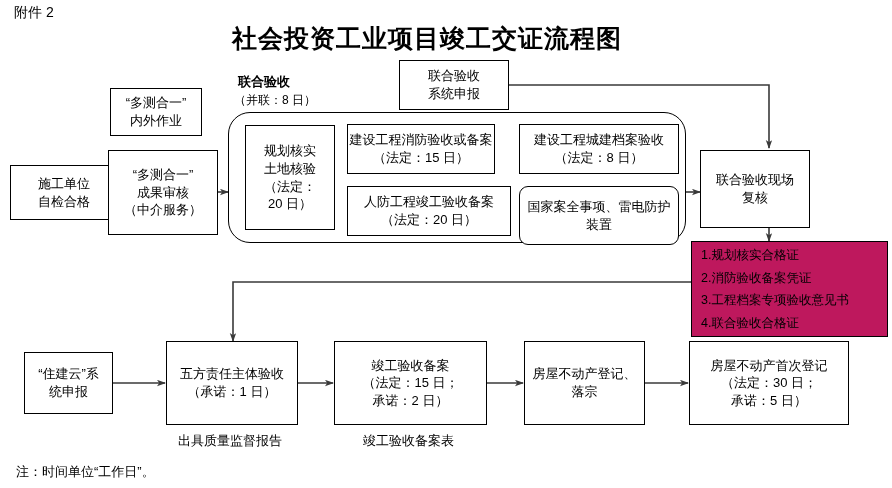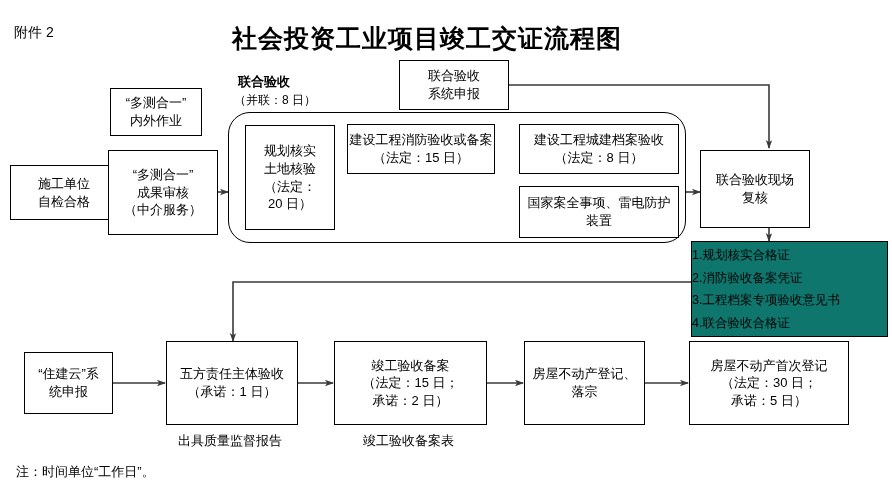--- a/index.html
+++ b/index.html
@@ -50,24 +50,25 @@
     position: absolute;
     border: 1.6px solid #000;
     border-radius: 22px;
     box-sizing: border-box;
     background: #fff;
   }
   .list-box {
     position: absolute;
     border: 1.4px solid #000;
     box-sizing: border-box;
-    background: #0f766e;
+    background: #be185d;
     display: flex;
     flex-direction: column;
     justify-content: center;
+    padding-left: 9px;
   }
   .list-box .li {
     display: block;
     white-space: nowrap;
     line-height: 1.0;
     padding: 5px 0;
     font-size: 12.5px;
   }
   .title {
     position: absolute;
@@ -106,21 +107,21 @@
 
     <line x1="113" y1="383" x2="165" y2="383" stroke="#3a3a3a" stroke-width="1.6" marker-end="url(#ah)"></line>
 
     <line x1="298" y1="383" x2="333" y2="383" stroke="#3a3a3a" stroke-width="1.6" marker-end="url(#ah)"></line>
 
     <line x1="487" y1="383" x2="523" y2="383" stroke="#3a3a3a" stroke-width="1.6" marker-end="url(#ah)"></line>
 
     <line x1="645" y1="383" x2="688" y2="383" stroke="#3a3a3a" stroke-width="1.6" marker-end="url(#ah)"></line>
   </svg>
 
-  <div class="lbl" style="left:14px; top:24px; font-size:14px;">附件 2</div>
+  <div class="lbl" style="left:14px; top:4px; font-size:14px;">附件 2</div>
 
   <div class="title" style="left:232px; top:22px; font-size:25px; letter-spacing:1px;">社会投资工业项目竣工交证流程图</div>
 
   <div class="lbl" style="left:238px; top:73px; font-size:13px; font-weight:bold;">联合验收</div>
   <div class="lbl" style="left:234px; top:92px; font-size:12px;">（并联：8 日）</div>
 
   <div class="group-round" style="left:228px; top:112px; width:458px; height:131px;"></div>
 
   <div class="box" style="left:399px; top:60px; width:110px; height:50px; font-size:13px;">
     <span class="ln">联合验收</span>
@@ -153,22 +154,26 @@
   <div class="box" style="left:347px; top:124px; width:148px; height:50px; font-size:13px;">
     <span class="ln">建设工程消防验收或备案</span>
     <span class="ln">（法定：15 日）</span>
   </div>
 
   <div class="box" style="left:519px; top:124px; width:160px; height:50px; font-size:13px;">
     <span class="ln">建设工程城建档案验收</span>
     <span class="ln">（法定：8 日）</span>
   </div>
 
-
-  <div class="box" style="left:519px; top:186px; width:160px; height:52px; font-size:13px;">
+  <div class="box" style="left:347px; top:186px; width:164px; height:50px; font-size:13px;">
+    <span class="ln">人防工程竣工验收备案</span>
+    <span class="ln">（法定：20 日）</span>
+  </div>
+
+  <div class="box" style="left:519px; top:186px; width:160px; height:59px; font-size:13px;border-radius:9px;">
     <span class="ln">国家案全事项、雷电防护</span>
     <span class="ln">装置</span>
   </div>
 
   <div class="box" style="left:700px; top:150px; width:110px; height:78px; font-size:13px;">
     <span class="ln">联合验收现场</span>
     <span class="ln">复核</span>
   </div>
 
   <div class="list-box" style="left:691px; top:241px; width:197px; height:96px;">

